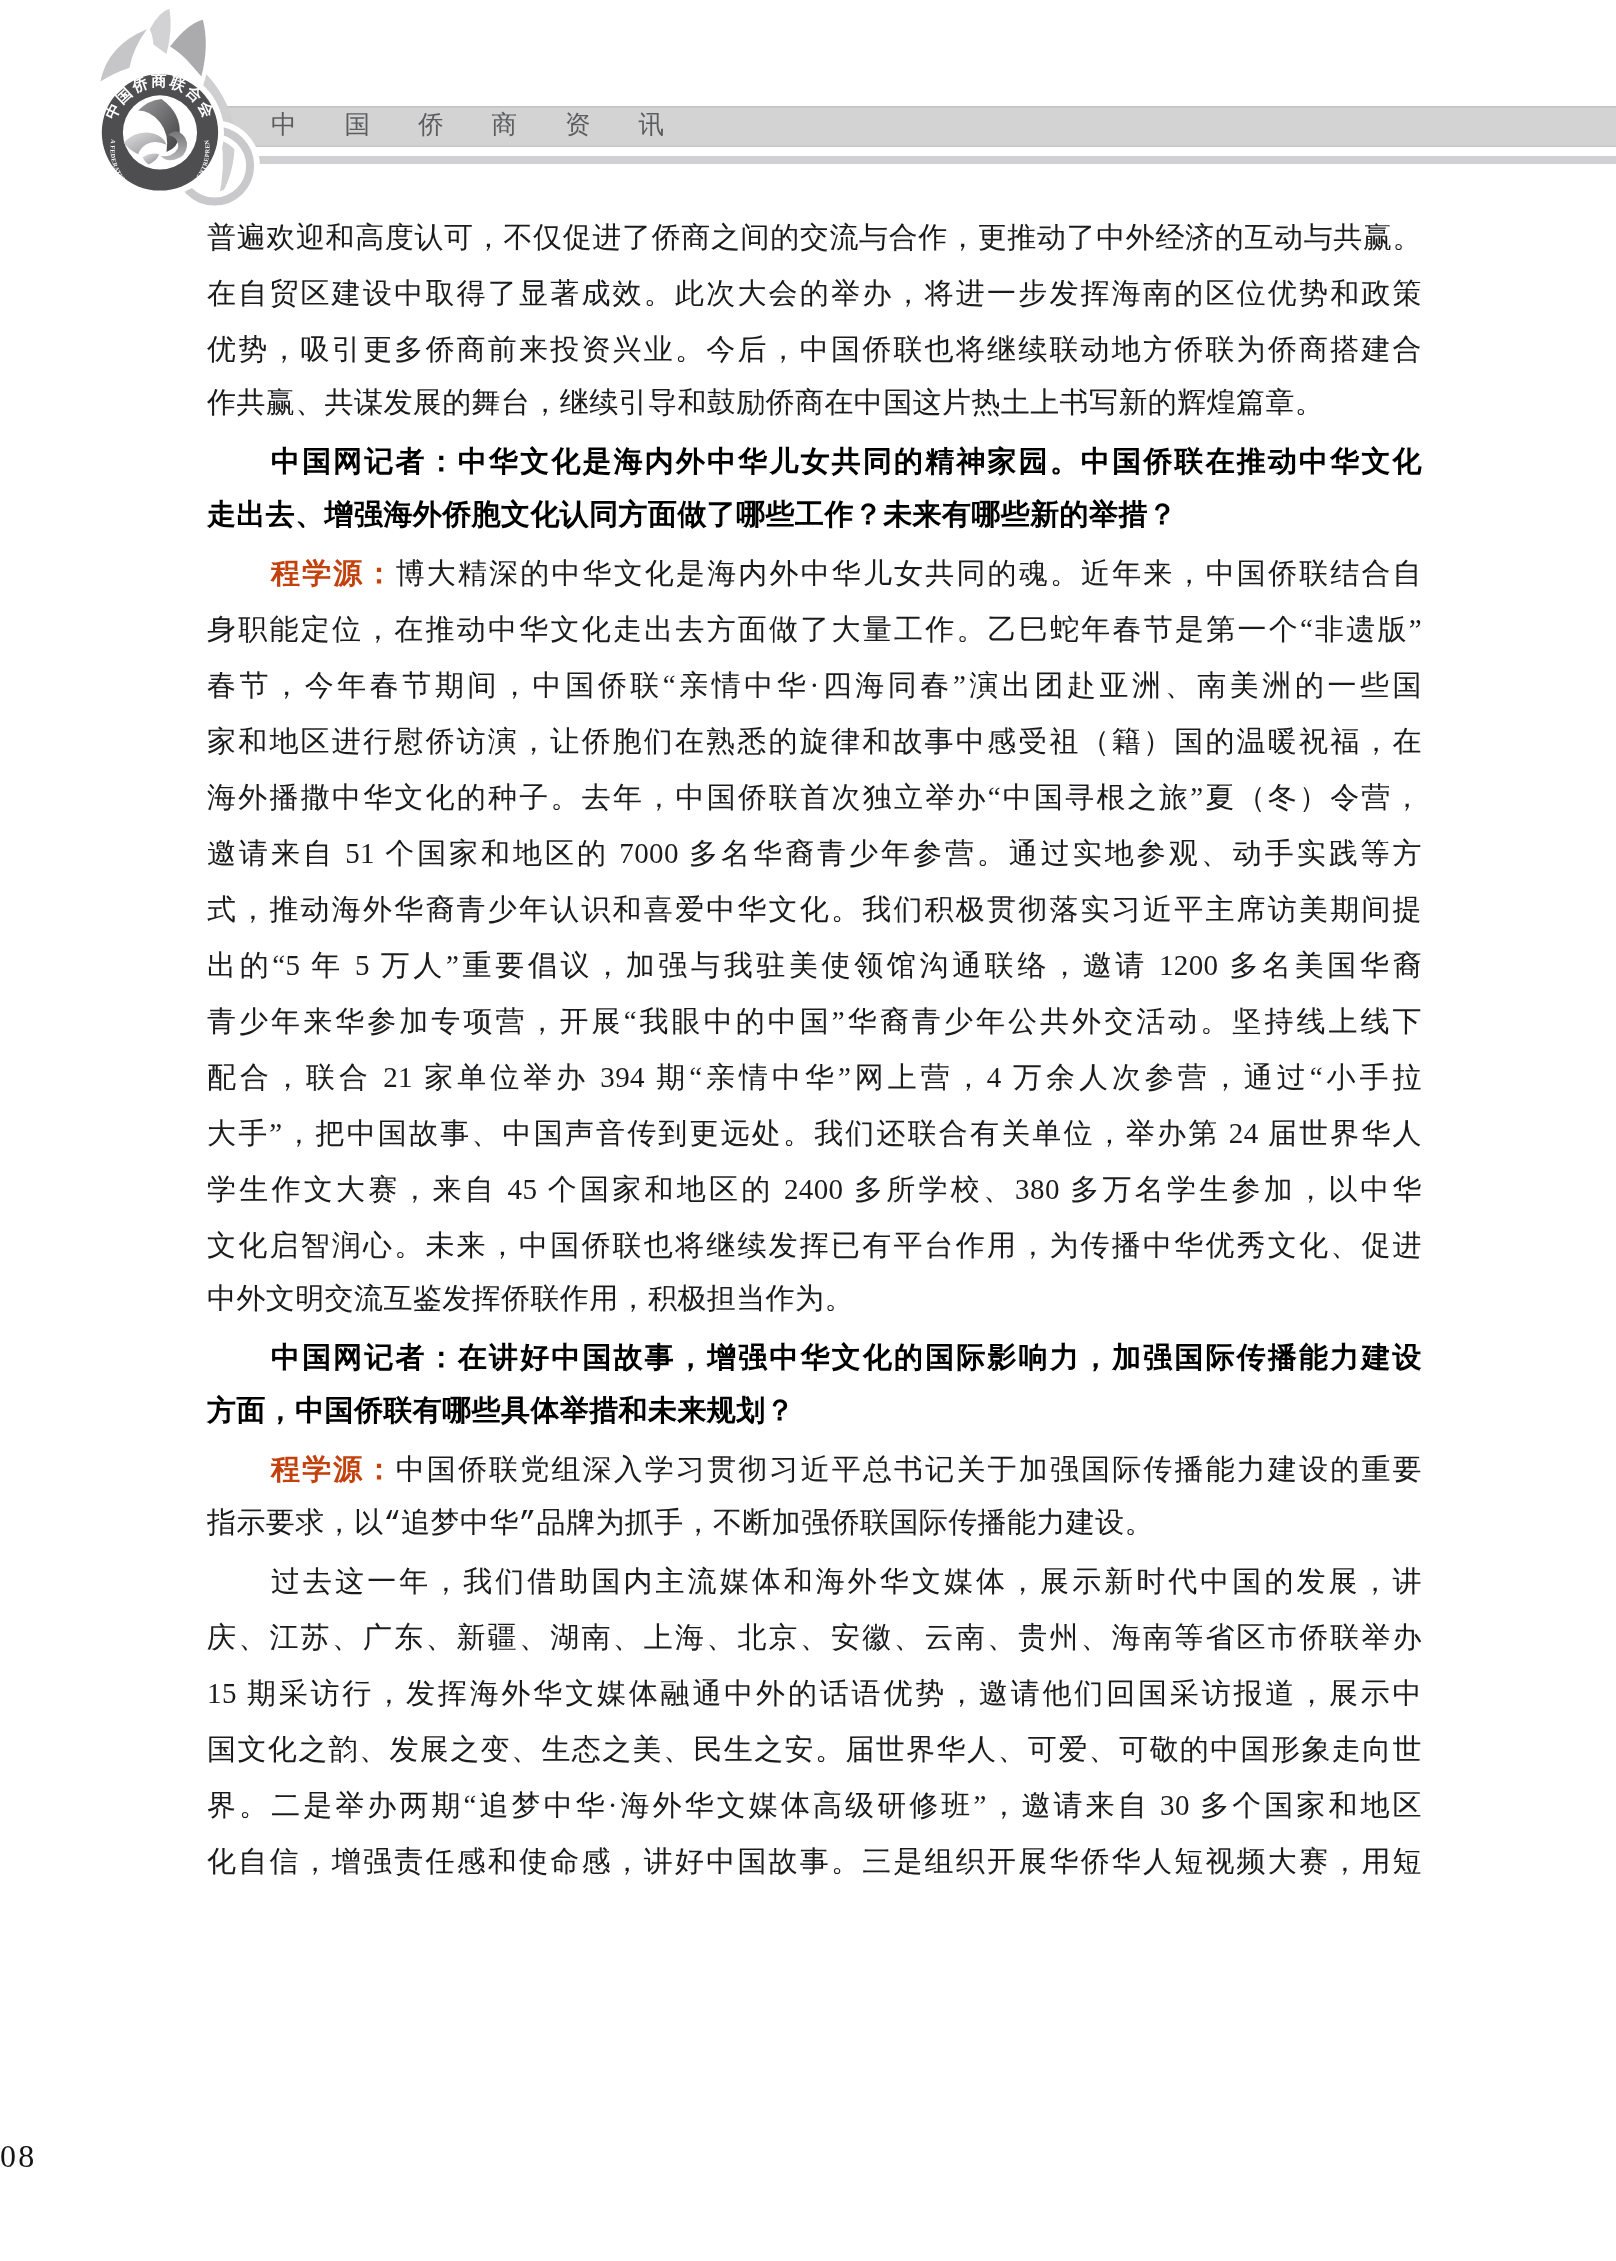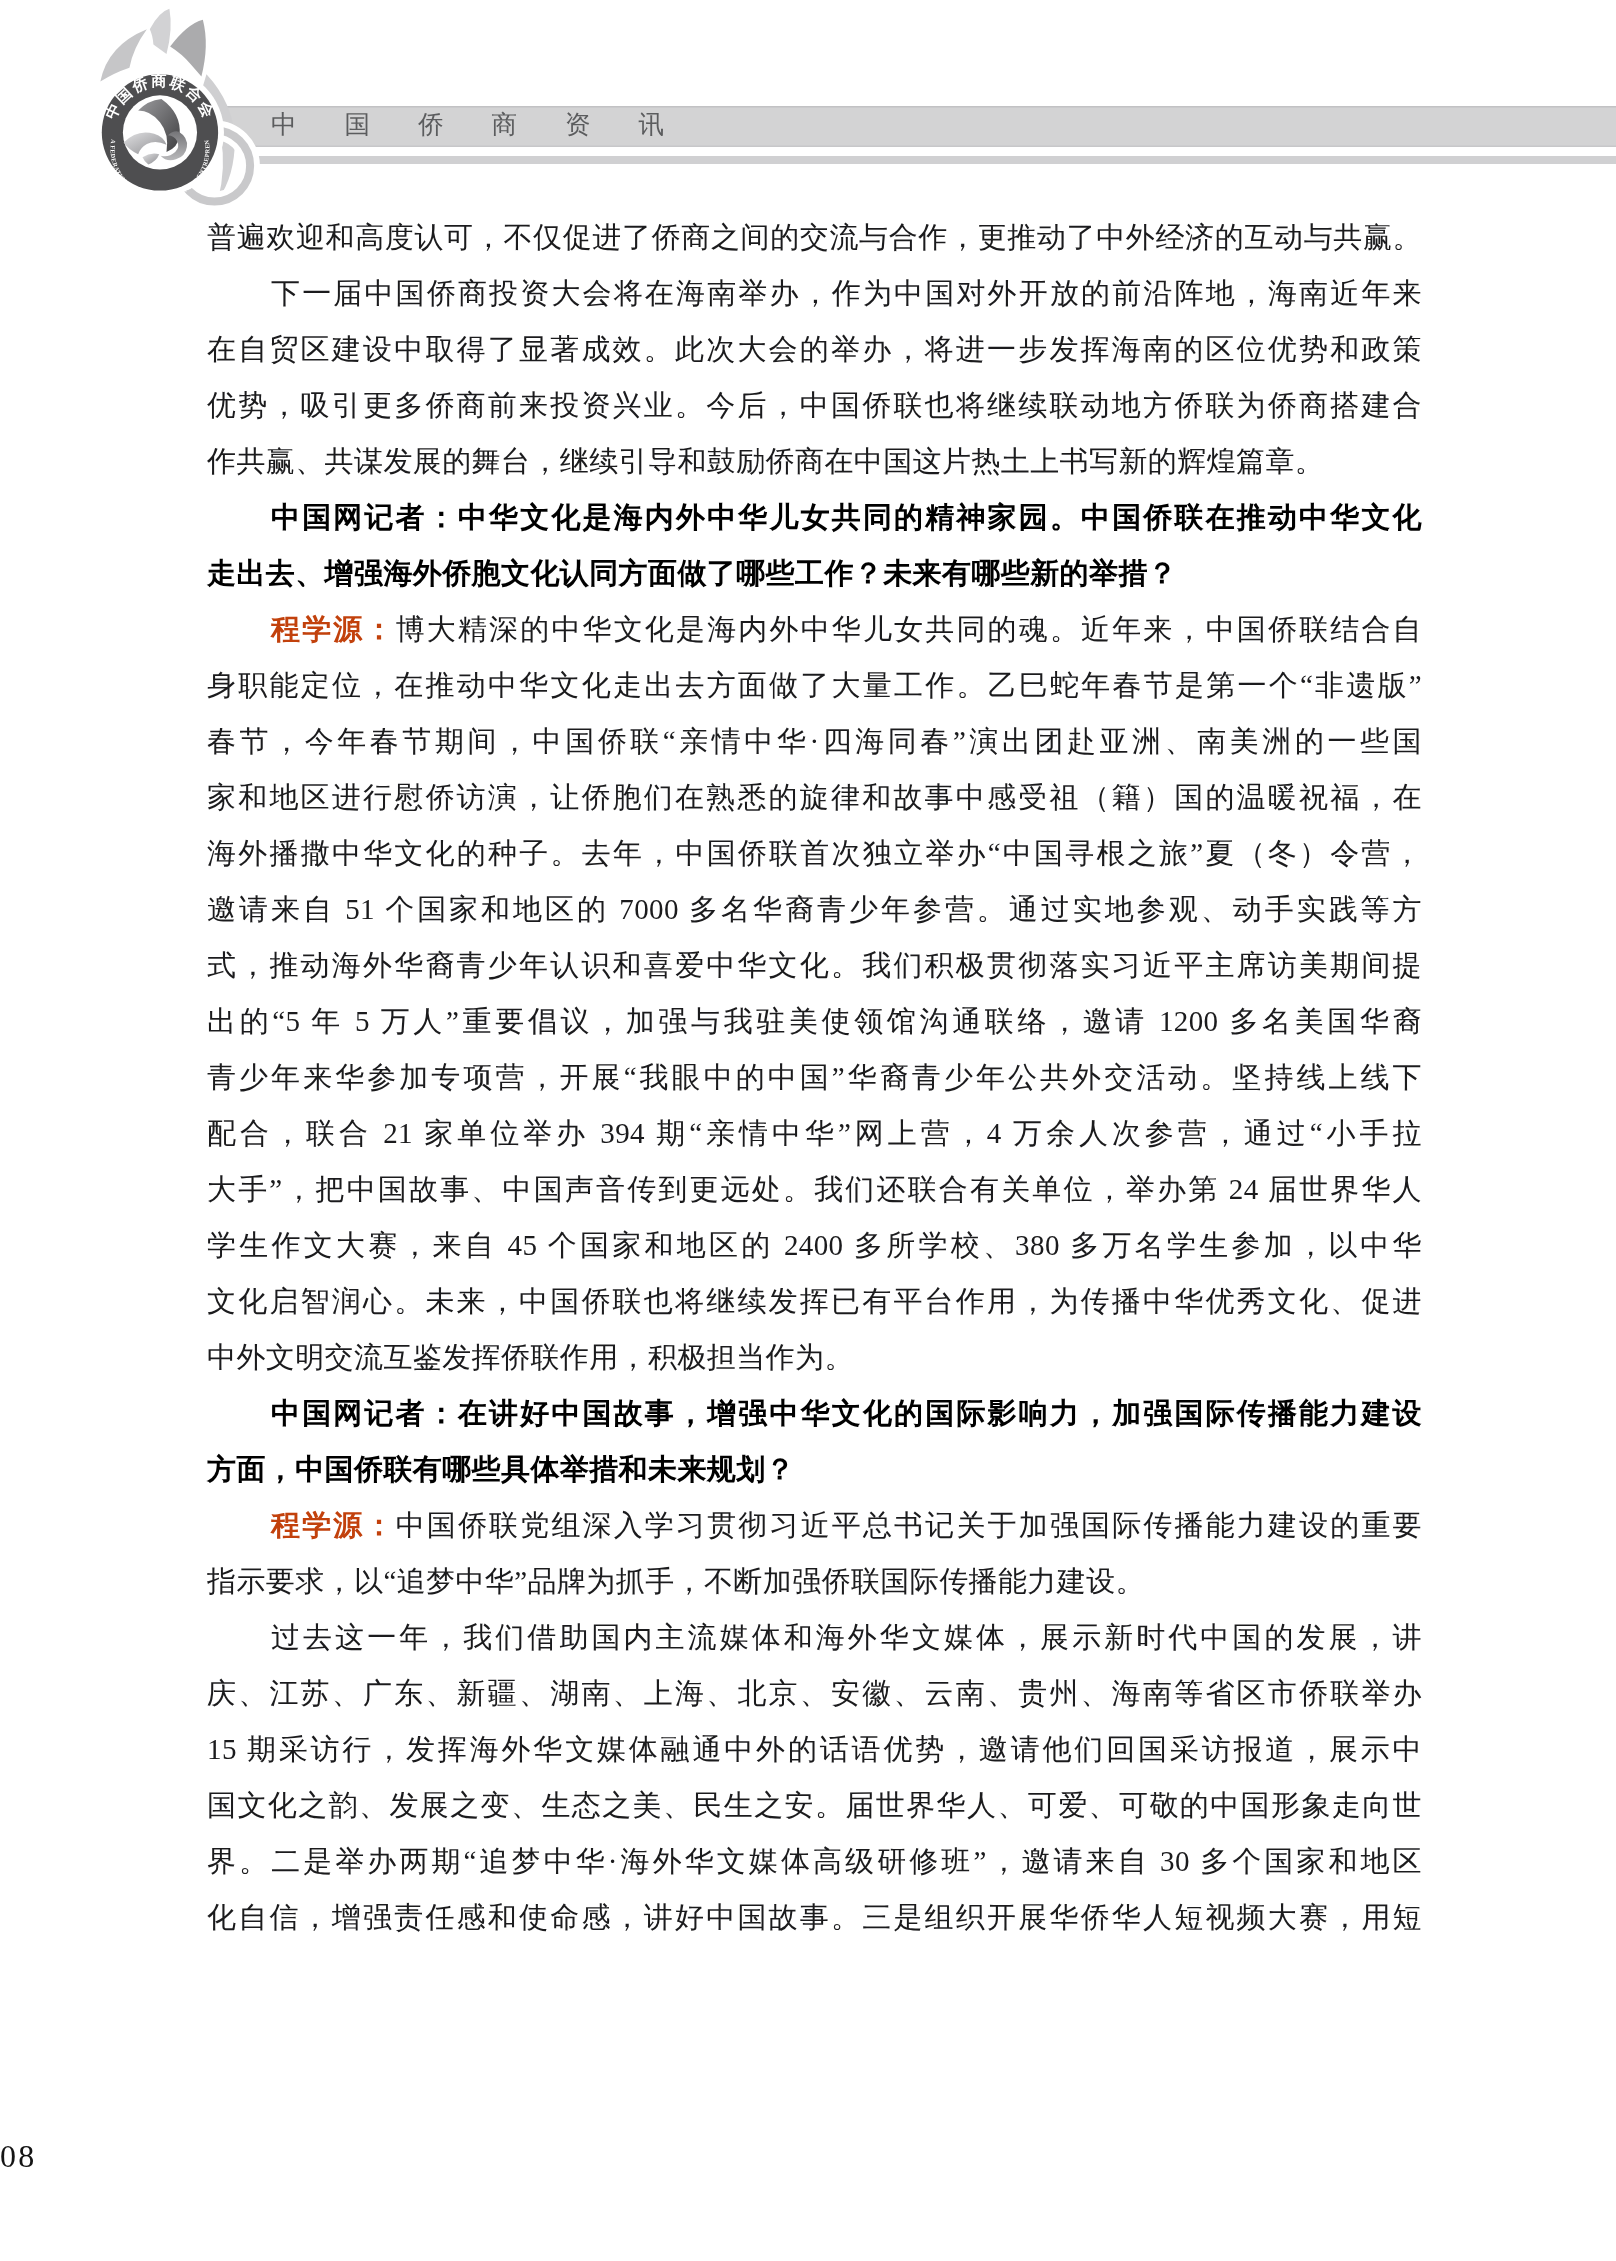--- a/index.html
+++ b/index.html
@@ -39,21 +39,21 @@
     position:absolute;left:207px;top:209px;width:1215px;
     font-size:29px;color:#1b1b1d;
     z-index:2;
   }
   .line{
     height:56px;line-height:56px;
     text-align:justify;text-align-last:justify;
     white-space:nowrap;
     letter-spacing:0.4px;
   }
-  .line.natural{text-align:center;text-align-last:left;}
+  .line.natural{text-align:center;text-align-last:left;font-family:Liberation Mono, monospace;}
   .line.indent{padding-left:64px;}
   .line.bold{font-weight:700;color:#000;}
   .line b{font-weight:700;color:#c2410c;}
   
   .page-number{
     position:absolute;left:0;right:0;top:2138px;
     text-align:left;
     font-family:"Liberation Serif", serif;
     font-size:32px;letter-spacing:2.2px;color:#141414;
   }
@@ -107,21 +107,20 @@
 
       <path d="M222 136 Q250 156 247 186 Q245 203 229 209 Q233 184 220 168 Q207 152 190 152 Q203 138 222 136 Z" fill="url(#gDark)"></path>
       <path d="M170 196 Q189 177 212 184 Q225 188 229 199 Q214 192 202 198 Q193 203 190 212 Q178 207 170 196 Z" fill="url(#gLight)"></path>
       <path d="M196 216 Q207 209 219 212 Q215 222 204 226 Q198 221 196 216 Z" fill="url(#gLight)"></path>
       <path d="M246 181 Q259 189 257 202 Q255 215 242 219 Q229 223 221 214 Q232 217 241 209 Q248 202 243 193 Q240 187 231 186 Q238 179 246 181 Z" fill="url(#gMid)"></path>
     </svg>
   </header>
 
   <main class="body-text" id="body-lines">
       <div class="line">普遍欢迎和高度认可，不仅促进了侨商之间的交流与合作，更推动了中外经济的互动与共赢。</div>
-      <div class="line indent">下一届中国侨商投资大会将在海南举办，作为中国对外开放的前沿阵地，海南近年来</div>
       <div class="line">在自贸区建设中取得了显著成效。此次大会的举办，将进一步发挥海南的区位优势和政策</div>
       <div class="line">优势，吸引更多侨商前来投资兴业。今后，中国侨联也将继续联动地方侨联为侨商搭建合</div>
       <div class="line natural">作共赢、共谋发展的舞台，继续引导和鼓励侨商在中国这片热土上书写新的辉煌篇章。</div>
       <div class="line bold indent">中国网记者：中华文化是海内外中华儿女共同的精神家园。中国侨联在推动中华文化</div>
       <div class="line bold natural">走出去、增强海外侨胞文化认同方面做了哪些工作？未来有哪些新的举措？</div>
       <div class="line indent"><b>程学源：</b>博大精深的中华文化是海内外中华儿女共同的魂。近年来，中国侨联结合自</div>
       <div class="line">身职能定位，在推动中华文化走出去方面做了大量工作。乙巳蛇年春节是第一个“非遗版”</div>
       <div class="line">春节，今年春节期间，中国侨联“亲情中华·四海同春”演出团赴亚洲、南美洲的一些国</div>
       <div class="line">家和地区进行慰侨访演，让侨胞们在熟悉的旋律和故事中感受祖（籍）国的温暖祝福，在</div>
       <div class="line">海外播撒中华文化的种子。去年，中国侨联首次独立举办“中国寻根之旅”夏（冬）令营，</div>

